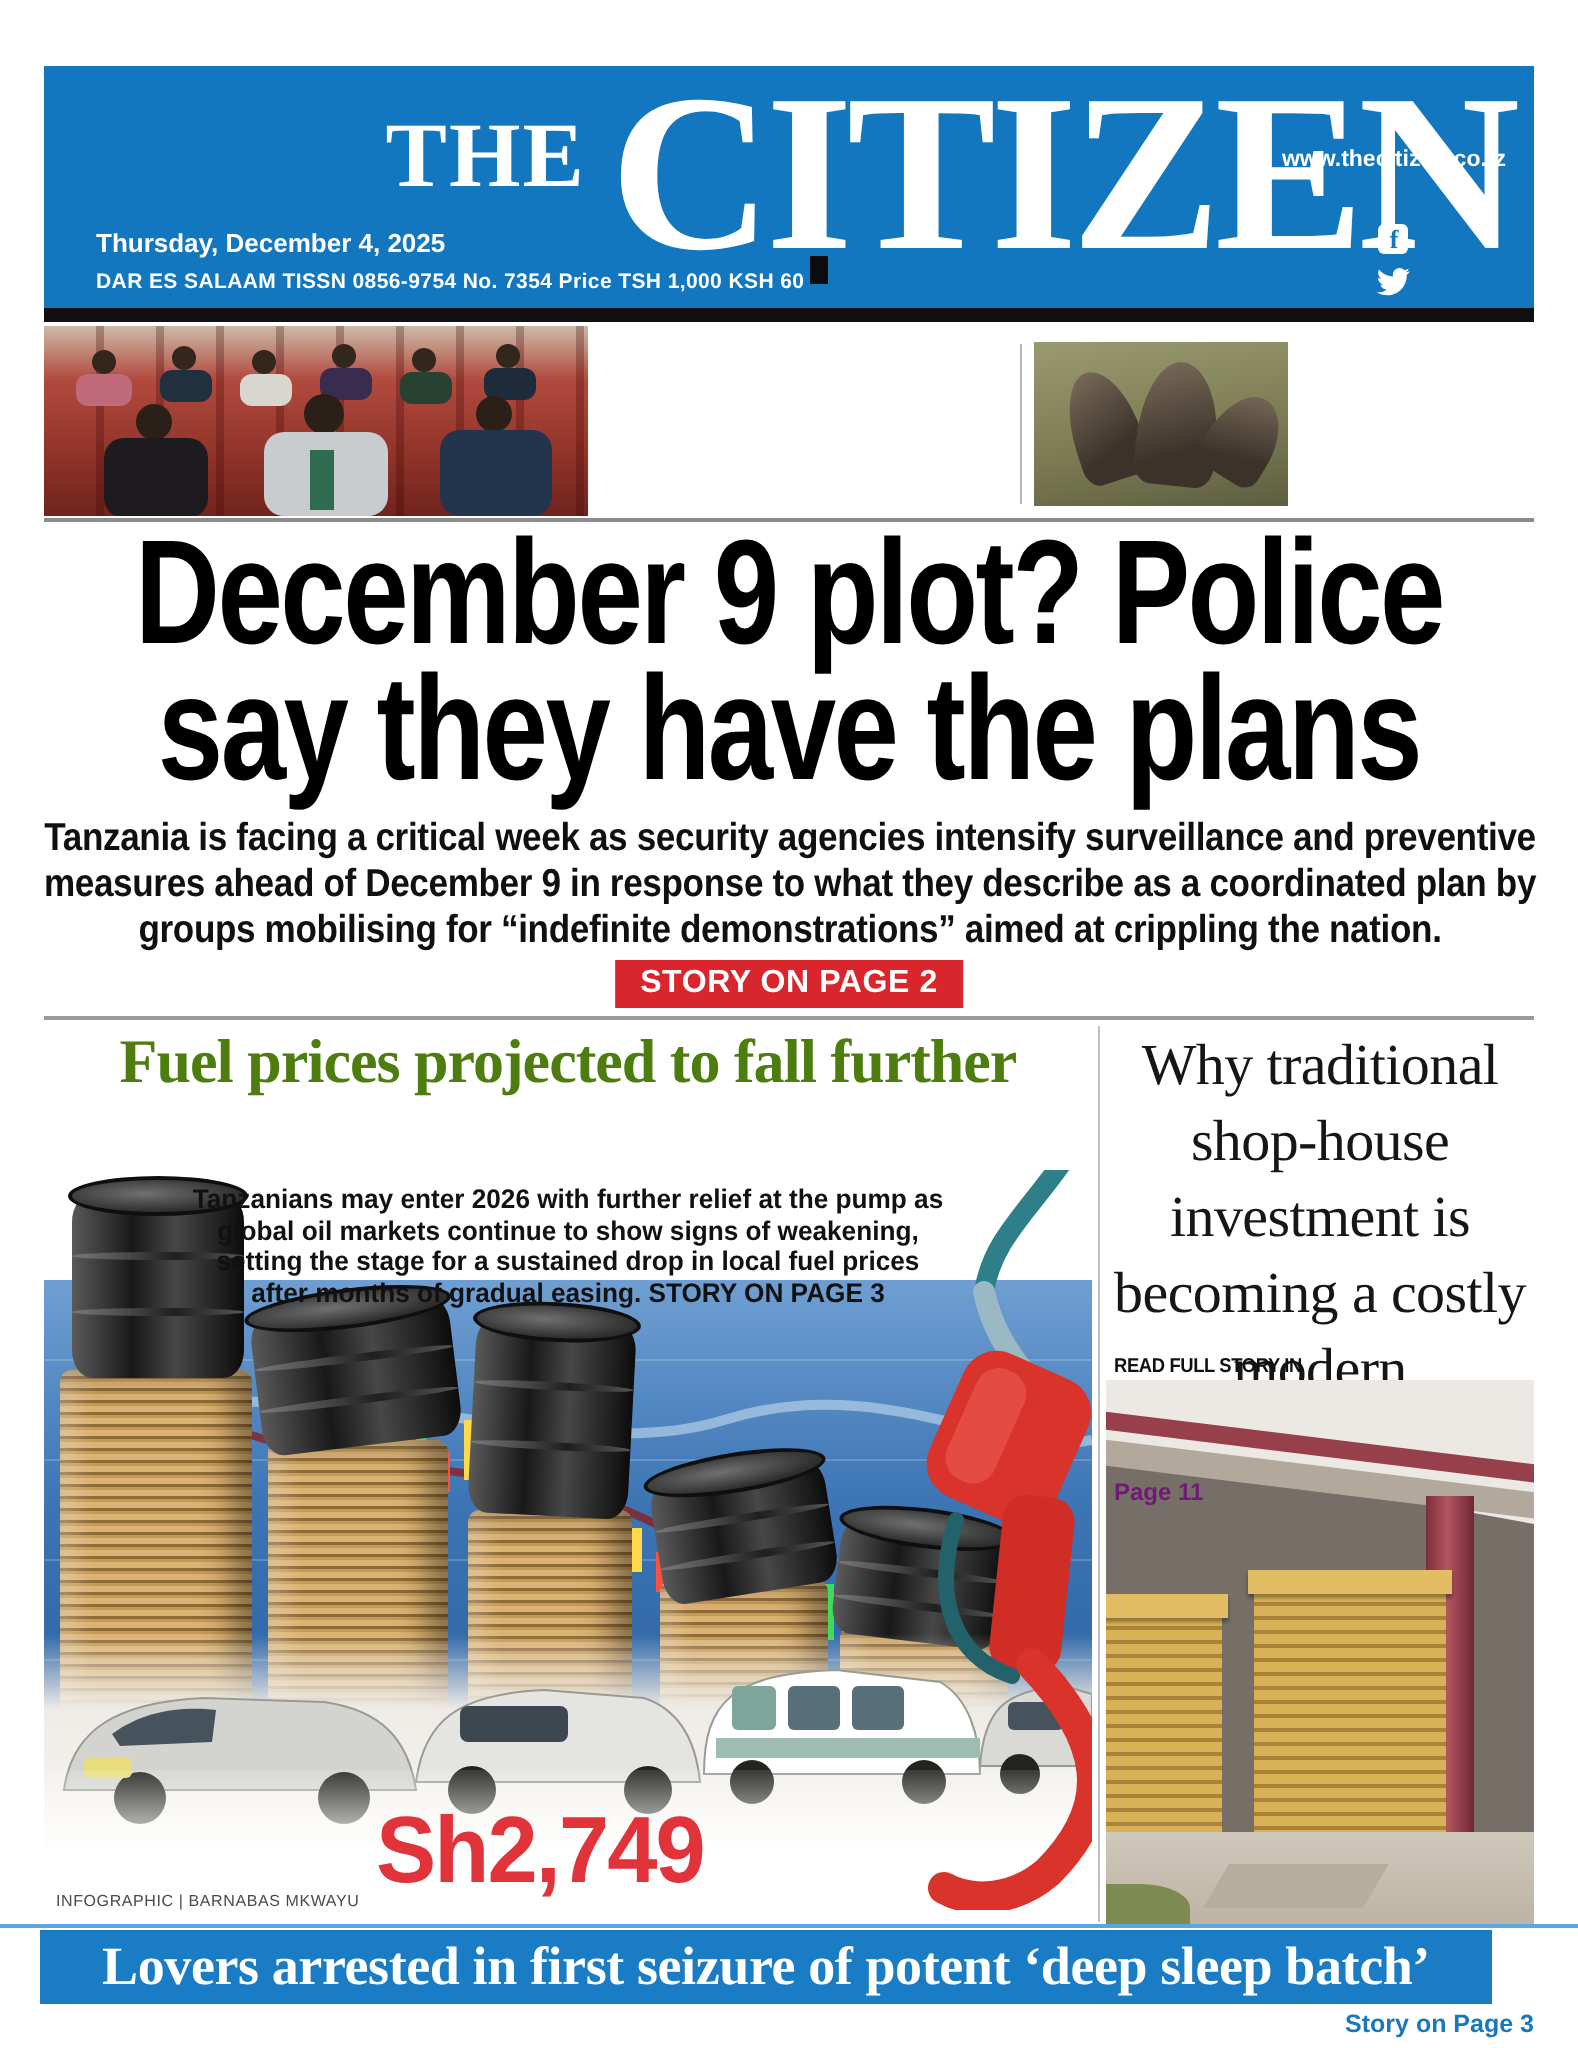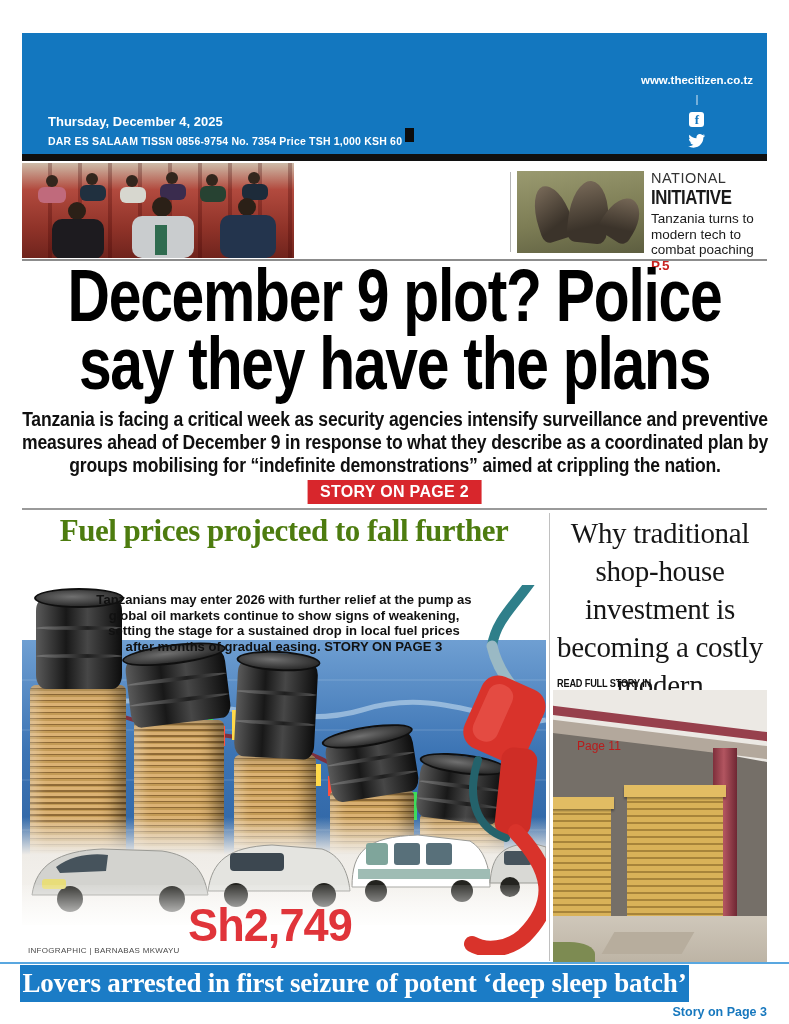--- a/index.html
+++ b/index.html
@@ -87,21 +87,21 @@
 
   
   .biz-hl{left:551px;top:514px;width:218px;text-align:center;font-family:"Liberation Serif",serif;
      font-size:29px;line-height:38px;color:#161616;letter-spacing:-.3px;}
   .biz-read{left:557px;top:678px;font-size:10px;font-weight:bold;color:#101010;letter-spacing:-.2px;
      transform:scaleX(.92);transform-origin:left;z-index:4;}
   .biz-brand{left:557px;top:689px;color:#2b3a8f;font-family:"Liberation Serif",serif;font-weight:bold;
      font-size:25px;line-height:23px;letter-spacing:-.5px;z-index:4;}
   .biz-arrow{display:inline-block;width:15px;height:15px;border-radius:50%;background:#2b3a8f;color:#fff;
      font-size:11px;line-height:15px;text-align:center;vertical-align:2px;font-family:"Liberation Sans",sans-serif;}
-  .biz-page{left:577px;top:739px;color:#b91c1c;font-weight:normal;font-size:12px;z-index:4;}
+  .biz-page{left:557px;top:739px;color:#701a75;font-weight:bold;font-size:12px;z-index:4;}
   .shop-photo{left:553px;top:690px;width:214px;height:272px;overflow:hidden;background:#756f68;}
   .shop-ceiling{position:absolute;left:0;top:0;width:100%;height:72px;background:#ece9e4;
      clip-path:polygon(0 0,100% 0,100% 100%,0 46%);}
   .shop-fascia{position:absolute;left:-10px;top:30px;width:250px;height:9px;background:#97404c;
      transform:rotate(7deg);}
   .shop-soffit{position:absolute;left:-10px;top:44px;width:250px;height:13px;background:#b3a89c;
      transform:rotate(7deg);}
   .pillar{position:absolute;right:30px;top:58px;bottom:0;width:24px;
      background:linear-gradient(90deg,#7e2f3b,#b25560 45%,#6f2733);}
   .shutter{position:absolute;background:repeating-linear-gradient(180deg,#d9b258 0 5px,#a7843a 5px 7px);}
@@ -109,31 +109,35 @@
      box-shadow:0 2px 2px rgba(0,0,0,.35);}
   .shop-floor{position:absolute;left:0;bottom:0;width:100%;height:46px;
      background:linear-gradient(180deg,#cfc7ba 0%,#bdb4a5 100%);}
   .shop-slab{position:absolute;left:55px;bottom:8px;width:80px;height:22px;background:#b7ad9d;
      transform:skewX(-30deg);}
   .grass{position:absolute;left:0;bottom:0;width:42px;height:20px;background:#7d8b52;
      border-radius:0 60% 0 0;}
 
   
   .blue-topline{left:0;top:962px;width:789px;height:2px;background:#59a7e0;}
-  .bottom-banner{left:20px;top:965px;width:669px;height:37px;background:#1b7cc6;color:#fff;
+  .bottom-banner{left:20px;top:965px;width:726px;height:37px;background:#1b7cc6;color:#fff;
      font-family:"Liberation Serif",serif;font-weight:bold;font-size:27px;line-height:37px;
      text-align:center;letter-spacing:-.2px;white-space:nowrap;}
   .story-p3{right:22px;top:1005px;color:#1778be;font-weight:bold;font-size:12.5px;}
 </style>
 </head>
 <body>
 
 <div class="page">
 
   <div class="abs masthead">
+    <div class="logo">
+      <span class="logo-the">THE</span>
+      <span class="logo-citizen">CITIZEN</span>
+    </div>
     <div class="abs m-date">Thursday, December 4, 2025</div>
     <div class="abs m-info">DAR ES SALAAM  TISSN 0856-9754    No. 7354    Price TSH 1,000 KSH 60</div>
     <div class="abs m-web">
       <span>www.thecitizen.co.tz</span>
       <span class="m-sep">|</span>
       <span class="fb">f</span>
       <svg width="17" height="14" viewBox="0 0 24 20">
         <path d="M24 2.3c-.9.4-1.8.7-2.8.8 1-.6 1.8-1.6 2.1-2.7-.9.6-2 1-3.1 1.2C19.3.6 18.1 0 16.7 0c-2.6 0-4.8 2.2-4.8 4.9 0 .4 0 .8.1 1.1C8 5.8 4.4 3.9 2 1 1.6 1.7 1.4 2.5 1.4 3.4c0 1.7.8 3.2 2.1 4.1-.8 0-1.5-.2-2.2-.6v.1c0 2.4 1.7 4.4 3.9 4.8-.4.1-.8.2-1.3.2-.3 0-.6 0-.9-.1.6 2 2.4 3.4 4.6 3.4-1.7 1.3-3.8 2.1-6.1 2.1-.4 0-.8 0-1.2-.1 2.2 1.4 4.8 2.2 7.5 2.2 9 0 14-7.5 14-14v-.6c1-.7 1.8-1.6 2.4-2.6z" fill="#ffffff"></path>
       </svg>
     </div>
@@ -172,28 +176,20 @@
 
 
   <div class="abs vdiv"></div>
 
   <div class="abs rhino-photo">
     <div class="horn" style="left:18px;top:14px;width:34px;height:56px;transform:rotate(-18deg);"></div>
     <div class="horn" style="left:52px;top:10px;width:40px;height:62px;transform:rotate(6deg);"></div>
     <div class="horn" style="left:88px;top:26px;width:34px;height:44px;transform:rotate(32deg);"></div>
   </div>
 
-  <div class="abs nat-block">
-    <div class="nat-kicker">NATIONAL</div>
-    <div><span class="nat-kicker-bold">INITIATIVE</span></div>
-    <div class="nat-text">
-      <span>Tanzania turns to  modern tech to combat poaching</span>
-      <span class="pref-red-sm">P.5</span>
-    </div>
-  </div>
   <div class="abs hrule1"></div>
 
   <div class="abs lead-hl">
     <span class="lead-line">December 9 plot? Police</span>
     <span class="lead-line">say they have the plans</span>
   </div>
   <div class="abs standfirst">
     <div class="standfirst-inner">Tanzania is facing a critical week as security agencies intensify surveillance and preventive measures ahead of December 9 in response to what they describe as a coordinated plan by groups mobilising for “indefinite demonstrations” aimed at crippling the nation.</div>
   </div>
   <div class="abs red-banner">STORY ON PAGE 2</div>

